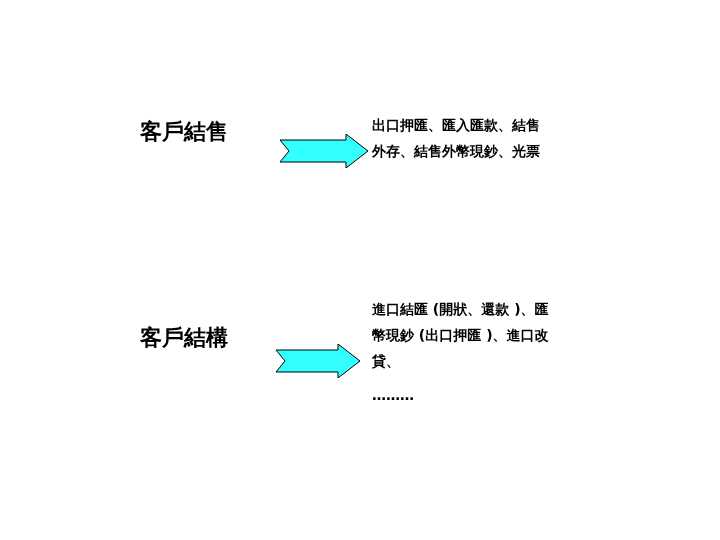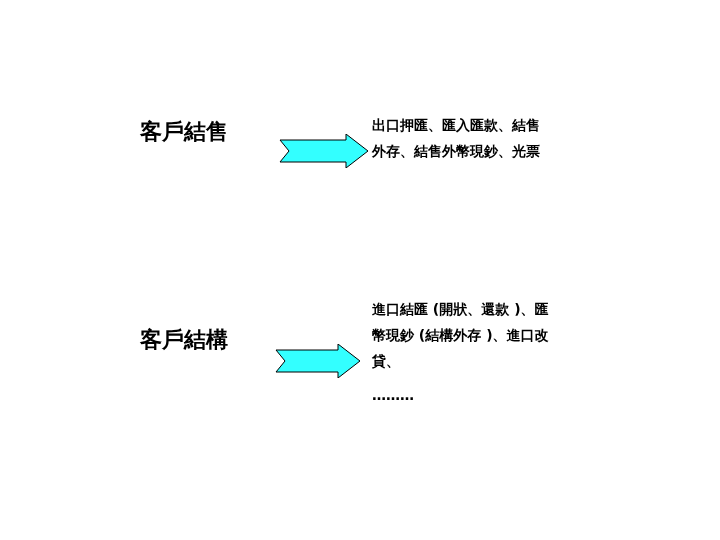--- a/index.html
+++ b/index.html
@@ -21,25 +21,25 @@
 <svg class="arrow" style="left:278px; top:134px;" width="92" height="34" viewBox="0 0 92 34">
   <polygon points="2,6 68,6 68,0 90,17 68,34 68,28 2,28 11,17" fill="#33ffff" stroke="#000" stroke-width="1"></polygon>
 </svg>
 
 <div class="desc" style="left:372px; top:112px;">
   <span class="line">出口押匯、匯入匯款、結售</span>
   <span class="line">外存、結售外幣現鈔、光票</span>
 </div>
 
 <div class="label" style="left:138px; top:320px;">
-  <span class="line" style="padding-left:2px;">客戶結構</span>
+  <span class="line" style="padding-left:2px;font-family:Liberation Mono, monospace;">客戶結構</span>
 </div>
 
 <svg class="arrow" style="left:274px; top:344px;" width="88" height="34" viewBox="0 0 88 34">
   <polygon points="2,6 64,6 64,0 86,17 64,34 64,28 2,28 11,17" fill="#33ffff" stroke="#000" stroke-width="1"></polygon>
 </svg>
 
 <div class="desc" style="left:372px; top:284px;margin-top:12px;">
   <span class="line">進口結匯 (開狀、還款 )、匯</span>
-  <span class="line">幣現鈔 (結構外存 )、進口改</span>
+  <span class="line">幣現鈔 (出口押匯 )、進口改</span>
   <span class="line">貸、</span>
   <span class="line" style="margin-top:8px;">………</span>
 </div>
 
 </body></html>

